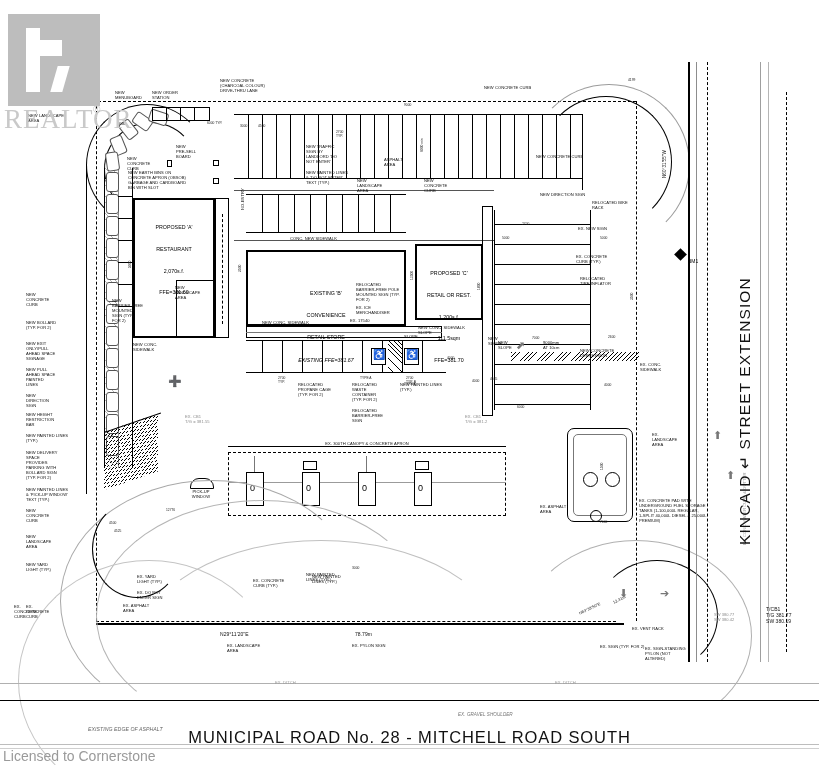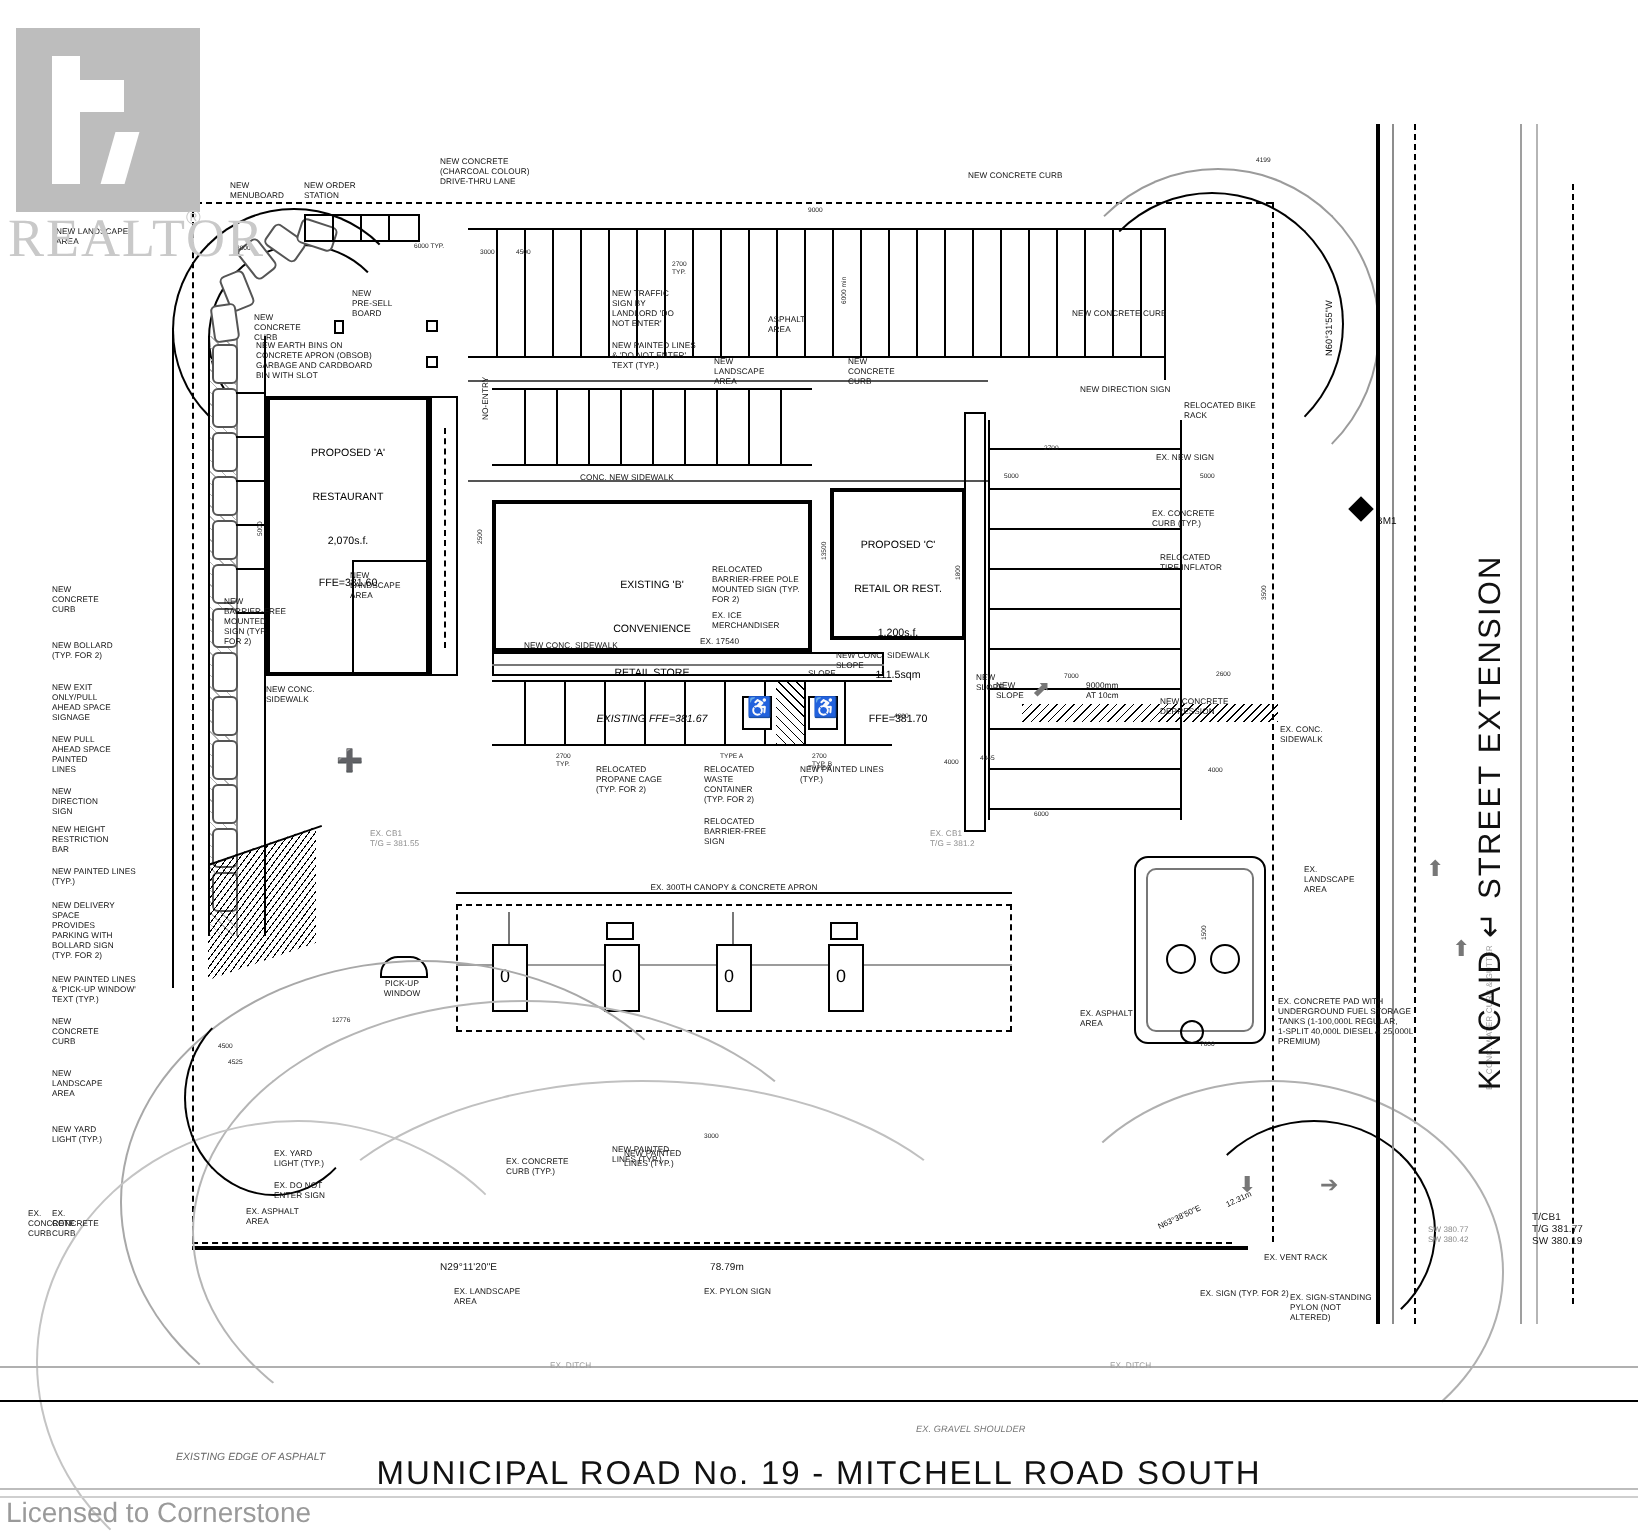--- a/index.html
+++ b/index.html
@@ -557,16 +557,16 @@
   <div class="dim" style="left:360px;top:376px;">TYPE A</div>
   <div class="dim" style="left:404px;top:382px;">TYPE B</div>
 
   <div class="arrow" style="left:619px;top:588px;">⬇</div>
   <div class="arrow" style="left:660px;top:588px;">➔</div>
   <div class="arrow" style="left:713px;top:430px;">⬆</div>
   <div class="arrow" style="left:726px;top:470px;">⬆</div>
   <div class="arrow" style="left:516px;top:340px;">⬈</div>
   <div class="arrow" style="left:168px;top:376px;">➕</div>
 
-  <div id="roadlabel">MUNICIPAL ROAD No. 19 - MITCHELL ROAD SOUTH</div>
+  <div id="roadlabel">MUNICIPAL ROAD No. 28 - MITCHELL ROAD SOUTH</div>
   <div id="streetlabel" class="rot90">KINCAID ↵ STREET  EXTENSION</div>
 
 </div>
 
 </body></html>

